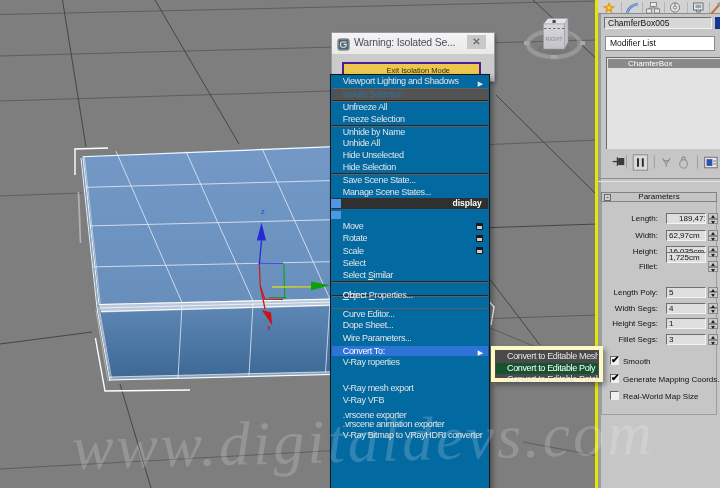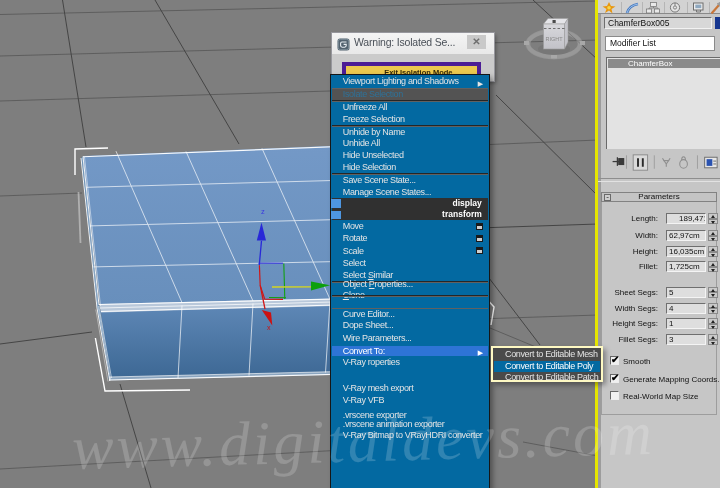--- a/index.html
+++ b/index.html
@@ -1,21 +1,21 @@
 <!DOCTYPE html>
 <html><head><meta charset="utf-8">
 <style>
 html,body{margin:0;padding:0;}
 body{width:720px;height:488px;position:relative;overflow:hidden;font-family:"Liberation Sans",sans-serif;background:#7e7e7e;}
 #vp{position:absolute;left:0;top:0;width:598px;height:488px;background:#7e7e7e;}
 #ybar{position:absolute;left:595px;top:0;width:2.5px;height:488px;background:#e6e600;z-index:3;}
 #panel{position:absolute;left:598px;top:0;width:122px;height:488px;background:#c6c6c6;z-index:4;}
 #dlg{position:absolute;left:332px;top:32.5px;width:162px;height:48px;background:#cbcbcb;z-index:5;box-shadow:2px 2px 4px rgba(0,0,0,0.35);outline:1px solid #97979d;}
 #menu{position:absolute;left:329.8px;top:74.4px;width:160px;height:431px;background:#0369a1;border:1px solid #161616;box-sizing:border-box;z-index:6;box-shadow:3px 3px 5px rgba(0,0,0,0.35);}
-#smenu{position:absolute;left:491px;top:346.2px;width:112px;height:35.4px;background:#4a4a4a;border:2px solid #fef9c3;box-sizing:border-box;z-index:7;box-shadow:3px 3px 5px rgba(0,0,0,0.35);}
+#smenu{position:absolute;left:491px;top:346.2px;width:112px;height:35.4px;background:#4a4a4a;border:4px solid #fef9c3;box-sizing:border-box;z-index:7;box-shadow:3px 3px 5px rgba(0,0,0,0.35);}
 #wm{position:absolute;left:72px;top:404px;width:680px;z-index:9;pointer-events:none;font-family:"Liberation Serif",serif;font-style:italic;font-size:62px;color:rgba(255,255,255,0.18);letter-spacing:3px;transform:rotate(-1.5deg);}
 .mi{position:absolute;left:1px;right:1px;font-size:9px;letter-spacing:-0.35px;white-space:nowrap;overflow:hidden;color:#e4e4e4;padding-left:11px;box-sizing:border-box;}
 .ms{position:absolute;left:1px;right:1px;height:1.6px;background:linear-gradient(#262626 50%,#616161 50%);}
 .mh{position:absolute;left:1px;right:1px;background:#303030;color:#ffffff;font-weight:bold;font-size:8.5px;text-align:right;padding-right:6px;box-sizing:border-box;}
 .mb{position:absolute;left:0;width:10px;background:#4e97e2;}
 .arr{position:absolute;right:5px;font-size:7px;}
 .gico{position:absolute;right:5px;width:7px;height:7px;border:1px solid #1a1a1a;background:#cfcfcf;box-sizing:border-box;}
 .gico:before{content:"";position:absolute;left:0;top:0;right:0;height:2px;background:#1a1a1a;}
 .pl{position:absolute;font-size:8px;color:#111;text-align:right;width:60px;}
 .pf{position:absolute;left:68px;width:40px;height:11px;background:#dedede;border-top:1px solid #6f6f6f;border-left:1px solid #6f6f6f;border-bottom:1px solid #f4f4f4;border-right:1px solid #f4f4f4;box-sizing:border-box;font-size:8px;color:#111;padding-left:2px;line-height:9.5px;overflow:hidden;white-space:nowrap;}
@@ -217,26 +217,26 @@
       <div class="spu"></div>
       <div class="spd"></div>
     </div>
  <div class="pl" style="top:247px;left:0;">Height:</div>
  <div class="pf" style="top:246px;">16,035cm</div>
  <div class="sp" style="top:246px;">
       <div class="spu"></div>
       <div class="spd"></div>
     </div>
  <div class="pl" style="top:262px;left:0;">Fillet:</div>
- <div class="pf" style="top:261px;">1,725cm</div>
+ <div class="pf" style="top:252px;">1,725cm</div>
  <div class="sp" style="top:261px;">
       <div class="spu"></div>
       <div class="spd"></div>
     </div>
- <div class="pl" style="top:287.5px;left:0;">Sheet Segs:</div>
+ <div class="pl" style="top:287.5px;left:0;">Length Poly:</div>
  <div class="pf" style="top:286.5px;">5</div>
  <div class="sp" style="top:286.5px;">
       <div class="spu"></div>
       <div class="spd"></div>
     </div>
  <div class="pl" style="top:303.5px;left:0;">Width Segs:</div>
  <div class="pf" style="top:302.5px;">4</div>
  <div class="sp" style="top:302.5px;">
       <div class="spu"></div>
       <div class="spd"></div>
@@ -266,60 +266,59 @@
 </div>
 <div id="dlg">
  <div style="position:absolute;left:0;top:0;right:0;height:21.5px;background:linear-gradient(#f4f4f4,#e9e9e9);"></div>
  <svg style="position:absolute;left:5px;top:5px;" width="13" height="13" viewBox="0 0 13 13">
       <rect x="0.5" y="0.5" width="12" height="12" rx="2.5" fill="#52626f"></rect>
       <rect x="1.3" y="1.3" width="10.4" height="10.4" rx="2" fill="none" stroke="#8fa0ab" stroke-width="0.7"></rect>
       <path d="M9.5,4 L5,4 Q3.6,4 3.6,5.6 L3.6,7.6 Q3.6,9.2 5.2,9.2 L7.6,9.2 Q9.2,9.2 9.2,7.6 L9.2,6.4 L6.6,6.4" fill="none" stroke="#e8eef2" stroke-width="1.1"></path>
     </svg>
  <div style="position:absolute;left:22px;top:3.5px;font-size:10.5px;letter-spacing:-0.2px;color:#4a5058;">Warning: Isolated Se...</div>
  <div style="position:absolute;left:135px;top:2.5px;width:19px;height:14px;background:#c9c9c9;color:#6e6e6e;font-size:10px;text-align:center;line-height:13px;font-weight:bold;">✕</div>
- <div style="position:absolute;left:10px;top:29.8px;width:138.6px;height:18px;background:#ecc84e;border:4px solid #4c1d95;box-sizing:border-box;font-size:7.5px;font-weight:bold;color:#33280a;text-align:center;text-indent:14px;line-height:14px;">Exit Isolation Mode</div>
+ <div style="position:absolute;left:10px;top:29.8px;width:138.6px;height:18px;background:#ecc84e;border:2px solid #4c1d95;box-sizing:border-box;font-size:7.5px;font-weight:normal;color:#33280a;text-align:center;text-indent:14px;line-height:14px;">Exit Isolation Mode</div>
 </div>
 <div id="menu">
 <div class="mi" style="top:0px;height:12.2px;line-height:12.2px;">Viewport Lighting and Shadows<span class="arr" style="top:2.8px;">▶</span></div>
 <div class="ms" style="top:12.2px;"></div>
 <div class="mi" style="top:13.8px;height:10.8px;line-height:10.8px;color:#2e7299;background:#535353;">Isolate Selection</div>
 <div class="ms" style="top:24.6px;"></div>
 <div class="mi" style="top:26.2px;height:11.7px;line-height:11.7px;">Unfreeze All</div>
 <div class="mi" style="top:37.9px;height:12px;line-height:12px;">Freeze Selection</div>
 <div class="ms" style="top:49.9px;"></div>
 <div class="mi" style="top:51.5px;height:11.6px;line-height:11.6px;">Unhide by Name</div>
 <div class="mi" style="top:63.1px;height:11.6px;line-height:11.6px;">Unhide All</div>
 <div class="mi" style="top:74.7px;height:11.8px;line-height:11.8px;">Hide Unselected</div>
 <div class="mi" style="top:86.5px;height:11.6px;line-height:11.6px;">Hide Selection</div>
 <div class="ms" style="top:98.1px;"></div>
 <div class="mi" style="top:99.7px;height:11.4px;line-height:11.4px;">Save Scene State...</div>
 <div class="mi" style="top:111.1px;height:12px;line-height:12px;">Manage Scene States...</div>
 <div class="mh" style="top:123.1px;height:11px;line-height:11px;">display</div>
 <div class="mb" style="top:124.1px;height:9px;"></div>
-<div class="mh" style="top:134.1px;height:10.5px;line-height:10.5px;">transform</div>
 <div class="mb" style="top:135.6px;height:8px;"></div>
 <div class="mi" style="top:144.6px;height:12.5px;line-height:12.5px;">Move<span class="gico" style="top:2.8px;"></span></div>
 <div class="mi" style="top:157.1px;height:12.2px;line-height:12.2px;">Rotate<span class="gico" style="top:2.8px;"></span></div>
 <div class="mi" style="top:169.3px;height:12.2px;line-height:12.2px;">Scale<span class="gico" style="top:2.8px;"></span></div>
 <div class="mi" style="top:181.5px;height:12.2px;line-height:12.2px;">Select</div>
 <div class="mi" style="top:193.7px;height:12.2px;line-height:12.2px;">Select <u>S</u>imilar</div>
 <div class="ms" style="top:205.9px;"></div>
 <div class="mi" style="top:214px;height:12.2px;line-height:12.2px;"><u>C</u>lone</div>
 <div class="ms" style="top:219.7px;"></div>
-<div class="mi" style="top:204px;height:11px;line-height:11px;">Object <u>P</u>roperties...</div>
+<div class="mi" style="top:215px;height:11px;line-height:11px;">Object <u>P</u>roperties...</div>
 <div class="ms" style="top:232.3px;"></div>
 <div class="mi" style="top:233.9px;height:10px;line-height:10px;">Curve Editor...</div>
 <div class="mi" style="top:243.9px;height:12.2px;line-height:12.2px;">Dope Sheet...</div>
 <div class="mi" style="top:256.1px;height:14.4px;line-height:14.4px;">Wire Parameters...</div>
 <div class="mi" style="top:270.5px;height:10.5px;line-height:10.5px;background:#2e74d6;color:#fff;">Convert To:<span class="arr" style="top:1.8px;color:#fff;">▶</span></div>
 <div class="mi" style="top:281.0px;height:13px;line-height:13px;">V-Ray roperties</div>
 <div class="mi" style="top:306.2px;height:12.2px;line-height:12.2px;">V-Ray mesh export</div>
 <div class="mi" style="top:318.4px;height:12.2px;line-height:12.2px;">V-Ray VFB</div>
 <div class="mi" style="top:334px;height:12.2px;line-height:12.2px;">.vrscene exporter</div>
 <div class="mi" style="top:342.8px;height:12.2px;line-height:12.2px;">.vrscene animation exporter</div>
 <div class="mi" style="top:355.0px;height:11px;line-height:11px;">V-Ray Bitmap to VRayHDRI converter</div>
 </div>
 <div id="smenu">
 <div class="mi" style="top:1px;height:11.5px;line-height:11.5px;font-size:9px;">Convert to Editable Mesh</div>
-<div class="mi" style="top:12.5px;height:11.6px;line-height:11.6px;font-size:9px;background:#0369a1;color:#fff;">Convert to Editable Poly</div>
+<div class="mi" style="top:12.5px;height:11.6px;line-height:11.6px;font-size:9px;background:#14532d;color:#fff;">Convert to Editable Poly</div>
 <div class="mi" style="top:24.1px;height:10.3px;line-height:10.3px;font-size:9px;">Convert to Editable Patch</div>
 </div>
 <div id="wm">www.digitaldevs.com</div>
 
 </body></html>

